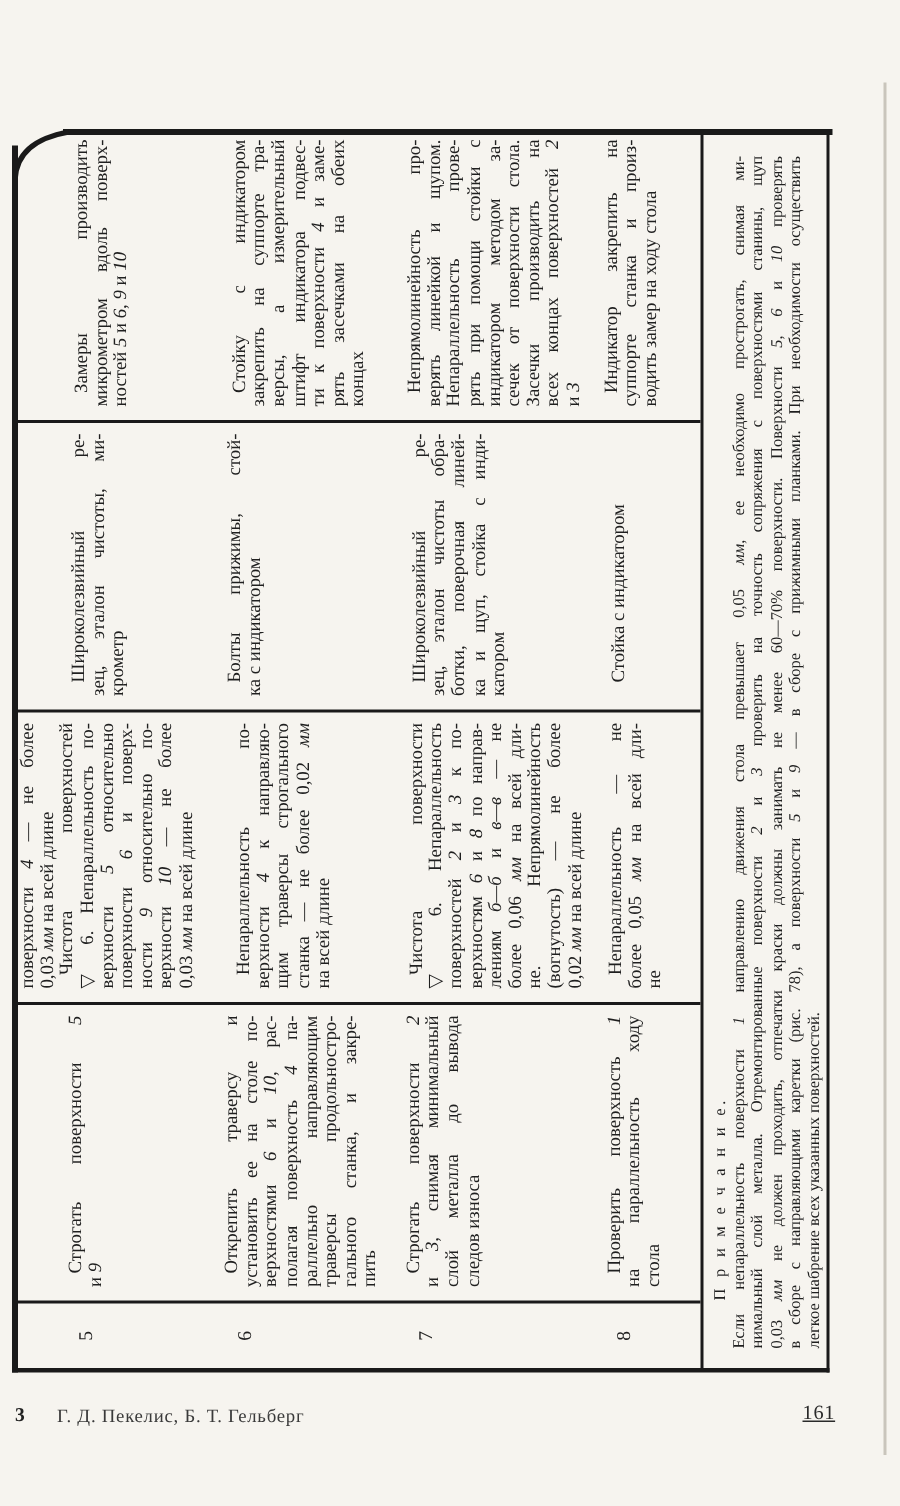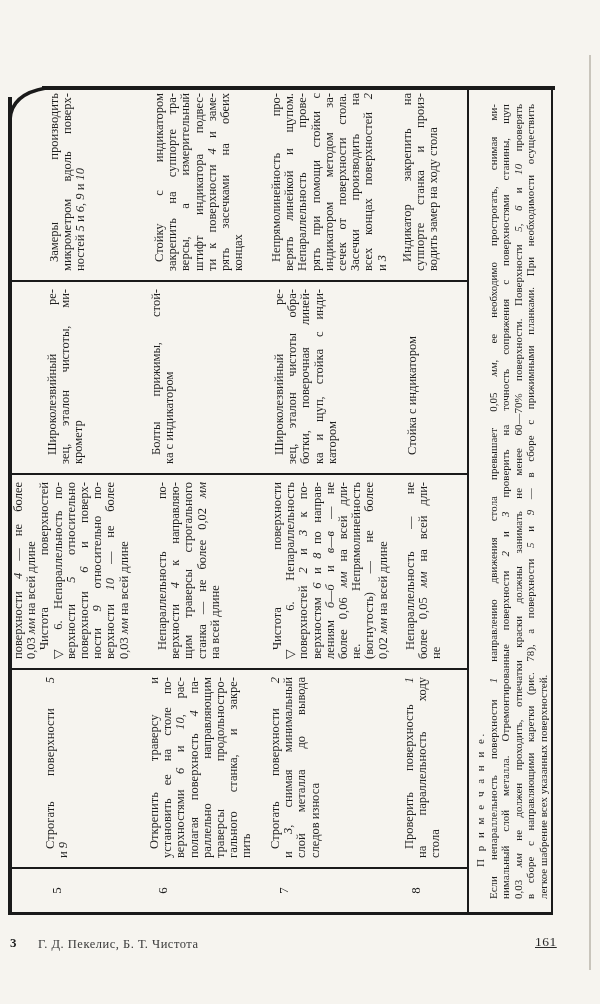--- a/index.html
+++ b/index.html
@@ -165,14 +165,14 @@
     </div>
     <div class="noteline h" style="top: 466px; left: 46px;">П р и м е ч а н и е.</div>
     <div class="noteline" style="top: 478.5px; left: 14px; width: 795px;">Если непараллельность поверхности <i>1</i> направлению движения стола превышает 0,05 <i>мм</i>, ее необходимо прострогать, снимая ми-</div>
     <div class="noteline" style="top: 491px; left: 14px; width: 795px;">нимальный слой металла. Отремонтированные поверхности <i>2</i> и <i>3</i> проверить на точность сопряжения с поверхностями станины, щуп</div>
     <div class="noteline" style="top: 503.5px; left: 14px; width: 795px;">0,03 <i>мм</i> не должен проходить, отпечатки краски должны занимать не менее 60—70% поверхности. Поверхности <i>5</i>, <i>6</i> и <i>10</i> проверять</div>
     <div class="noteline" style="top: 516px; left: 14px; width: 795px;">в сборе с направляющими каретки (рис. 78), а поверхности <i>5</i> и <i>9</i> — в сборе с прижимными планками. При необходимости осуществить</div>
     <div class="noteline e" style="top: 528.5px; left: 14px; width: 795px;">легкое шабрение всех указанных поверхностей.</div>
   </div>
 
 <div class="footer-text sig" style="left:10px;top:935px;font-size:13px;">3</div>
-<div class="footer-text" style="left:38px;top:937px;">Г. Д. Пекелис, Б. Т. Чистота</div>
+<div class="footer-text" style="left:38px;top:937px;">Г. Д. Пекелис, Б. Т. Гельберг</div>
 <div class="footer-text pageno" style="left:535px;top:934px;font-size:13.5px;">161</div>
 
 </body></html>

